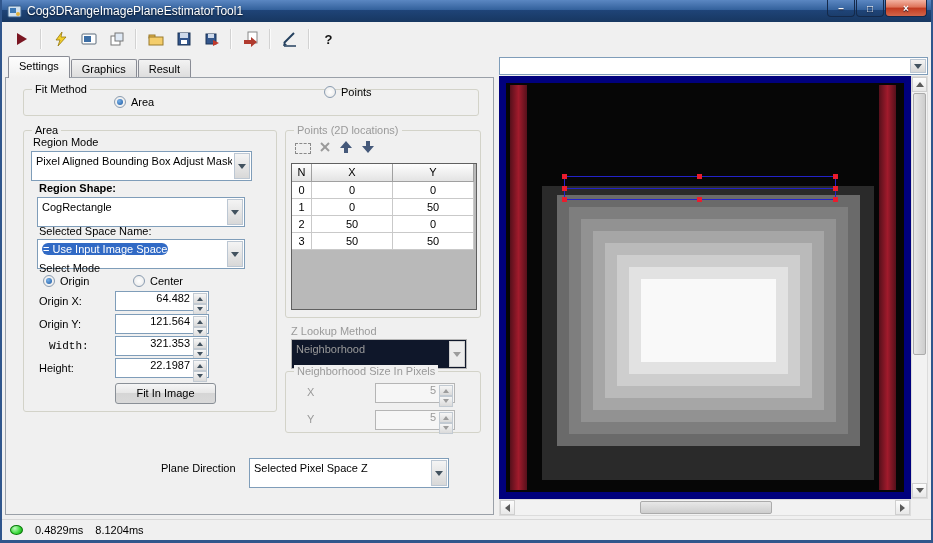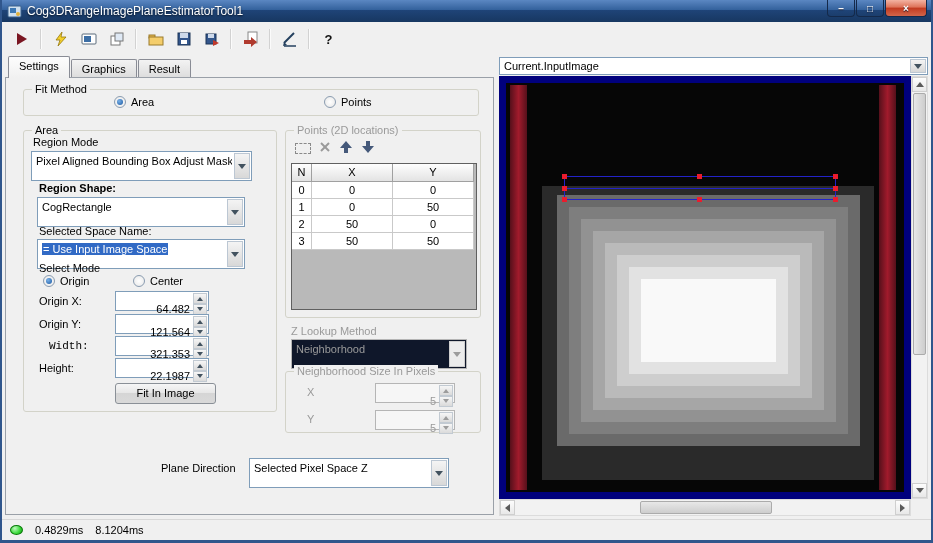--- a/index.html
+++ b/index.html
@@ -42,28 +42,28 @@
   .tab.active { height: 22px; background: linear-gradient(#fdfdfd, #f0f0f0); z-index: 3; }
   .tabpage { position: absolute; left: 3px; top: 77px; width: 489px; height: 438px; border: 1px solid #9aa0a8; background: #f0f0f0; z-index: 2; }
   
   .gbox { position: absolute; border: 1px solid #d3d3c9; border-radius: 3px; }
   .gbox-label { position: absolute; top: -7px; left: 8px; background: #f0f0f0; padding: 0 3px; white-space: nowrap; }
   .lbl { position: absolute; white-space: nowrap; }
   .dis { color: #9a9a9a; }
   .combo { position: absolute; height: 30px; background: #fff; border: 1px solid #7f9db9; }
   .combo.disabled { background: #0f172a; border-color: #b5b5b5; }
   .combo-text { position: absolute; left: 4px; top: 3px; right: 19px; white-space: nowrap; overflow: hidden; }
-  .combo-text .selhl { background: #316ac5; color: #fff; padding: 0 1px; }
+  .combo-text .selhl { background: #316ac5; color: #fff; padding: 0 1px; border-radius: 6px; }
   .combo-btn { position: absolute; top: 1px; right: 1px; bottom: 1px; width: 16px; background: linear-gradient(#f4f4f4, #d8d8d8); border: 1px solid #bcc7d3; display: flex; align-items: center; justify-content: center; }
   .combo.disabled .combo-btn { background: #ececec; border-color: #cfcfcf; }
   .tri-dn { width: 0; height: 0; border: 4px solid transparent; border-top: 5px solid #42525f; margin-top: 5px; }
   .combo.disabled .tri-dn { border-top-color: #9c9c9c; }
   .numfield { position: absolute; height: 20px; background: #fff; border: 1px solid #7f9db9; }
   .numfield.disabled { background: #f6f6f6; border-color: #b5b5b5; }
-  .num-text { position: absolute; right: 18px; top: 11px; }
+  .num-text { position: absolute; right: 18px; top: 0; }
   .spin { position: absolute; right: 1px; top: 1px; bottom: 1px; width: 14px; display: flex; flex-direction: column; }
   .spin > div { flex: 1; background: linear-gradient(#f6f6f6, #dadada); border: 1px solid #c2cad2; display: flex; align-items: center; justify-content: center; }
   .spin .t-up { width: 0; height: 0; border: 3px solid transparent; border-bottom: 4px solid #42525f; margin-bottom: 2px; }
   .spin .t-dn { width: 0; height: 0; border: 3px solid transparent; border-top: 4px solid #42525f; margin-top: 2px; }
   .disabled .spin .t-up { border-bottom-color: #9c9c9c; }
   .disabled .spin .t-dn { border-top-color: #9c9c9c; }
   .radio { position: absolute; display: flex; align-items: center; gap: 5px; }
   .rdot { width: 12px; height: 12px; border-radius: 50%; border: 1px solid #8a9cb0; background: radial-gradient(#ffffff, #e6e6e6); position: relative; flex: none; }
   .radio.checked .rdot::after { content: ""; position: absolute; inset: 2px; border-radius: 50%; background: radial-gradient(circle at 35% 35%, #79b1e8, #1a57a0); }
   .btn { position: absolute; border: 1px solid #8a9097; border-radius: 3px; background: linear-gradient(#f6f6f6, #e7e7e7 45%, #d5d5d5 46%, #d9d9d9); text-align: center; }
@@ -192,21 +192,21 @@
 
   <div class="tabpage">
 
     <div class="gbox" style="left:17px;top:11px;width:456px;height:27px;">
       <span class="gbox-label">Fit Method</span>
     </div>
     <div class="radio checked" style="left:108px;top:18px;">
       <span class="rdot"></span>
       <span>Area</span>
     </div>
-    <div class="radio" style="left:318px;top:18px;">
+    <div class="radio" style="left:318px;top:8px;">
       <span class="rdot"></span>
       <span>Points</span>
     </div>
 
     <div class="gbox" style="left:17px;top:52px;width:254px;height:282px;">
       <span class="gbox-label">Area</span>
     </div>
     <span class="lbl" style="left:27px;top:58px;">Region Mode</span>
     <div class="combo" style="left:25px;top:73px;width:221px;">
       <span class="combo-text">Pixel Aligned Bounding Box Adjust Mask</span>
@@ -377,21 +377,20 @@
     <span class="lbl" style="left:155px;top:384px;">Plane Direction</span>
     <div class="combo" style="left:243px;top:380px;width:200px;">
       <span class="combo-text">Selected Pixel Space Z</span>
       <span class="combo-btn">
           <span class="tri-dn"></span>
         </span>
     </div>
   </div>
 
   <div class="combo" style="left:497px;top:57px;width:429px;height:18px;">
-    <span class="combo-text" style="top:2px;">Current.InputImage</span>
     <span class="combo-btn">
         <span class="tri-dn"></span>
       </span>
   </div>
 
   <div class="display">
     <div class="canvas">
       <div class="canvas-in">
         <div class="redbar" style="left:4px;"></div>
         <div class="redbar" style="right:8px;"></div>

